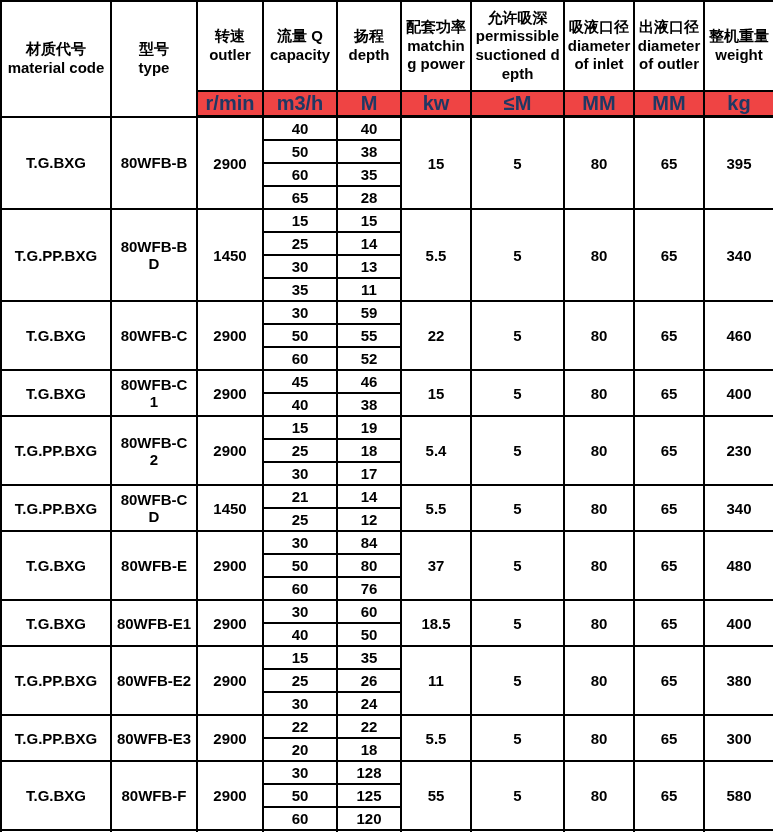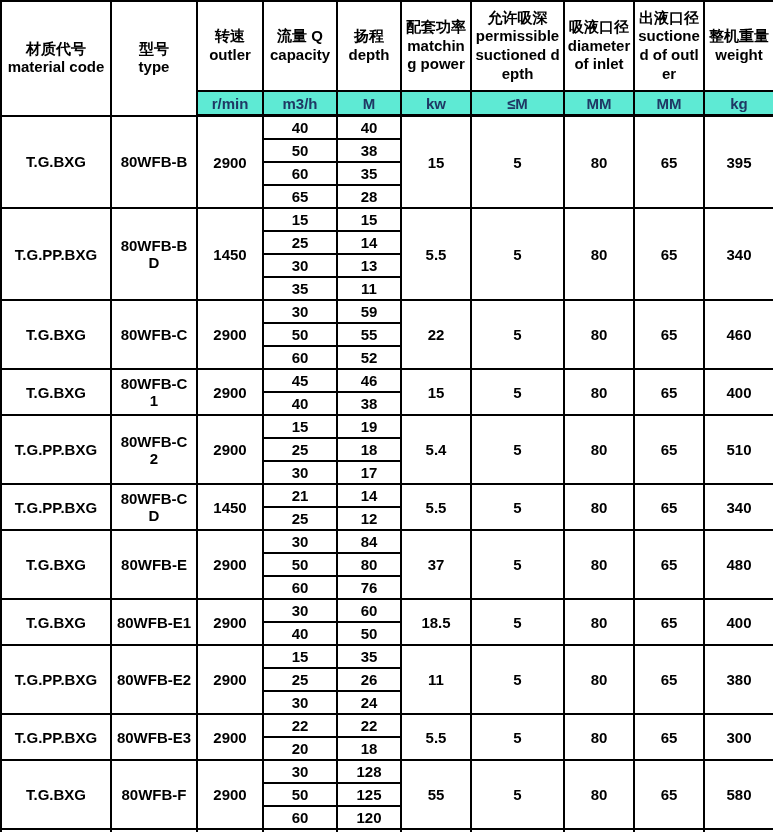--- a/index.html
+++ b/index.html
@@ -37,22 +37,22 @@
     line-height: 1.25;
     background: #ffffff;
   }
   thead th .zh, thead th .en {
     display: block;
     word-break: break-all;
   }
   
   thead tr.units th {
     height: 22px;
-    font-size: 15px;
-    background: #5eead4;
+    font-size: 20px;
+    background: #ef4444;
     color: #1F3864;
     border-bottom-width: 3px;
   }
   
   tbody td {
     font-size: 15px;
     height: 21px;
     white-space: pre-line;
   }
   tbody td.sub {
@@ -116,21 +116,21 @@
           <th>
             <span class="zh">允许吸深</span>
             <span class="en">permissible suctioned depth</span>
           </th>
           <th>
             <span class="zh">吸液口径</span>
             <span class="en">diameter of inlet</span>
           </th>
           <th>
             <span class="zh">出液口径</span>
-            <span class="en">suctioned of outler</span>
+            <span class="en">diameter of outler</span>
           </th>
           <th>
             <span class="zh">整机重量</span>
             <span class="en">weight</span>
           </th>
         </tr>
       <tr class="units">
           <th>r/min</th>
           <th>m3/h</th>
           <th>M</th>
@@ -232,21 +232,21 @@
           <td rowspan="3">T.G.PP.BXG</td>
           <td rowspan="3">80WFB-C
 2</td>
           <td rowspan="3">2900</td>
           <td>15</td>
           <td>19</td>
           <td rowspan="3">5.4</td>
           <td rowspan="3">5</td>
           <td rowspan="3">80</td>
           <td rowspan="3">65</td>
-          <td rowspan="3">510</td>
+          <td rowspan="3">230</td>
         </tr>
         <tr>
           <td class="sub">25</td>
           <td class="sub">18</td>
         </tr>
         <tr>
           <td class="sub">30</td>
           <td class="sub">17</td>
         </tr>
         <tr>

